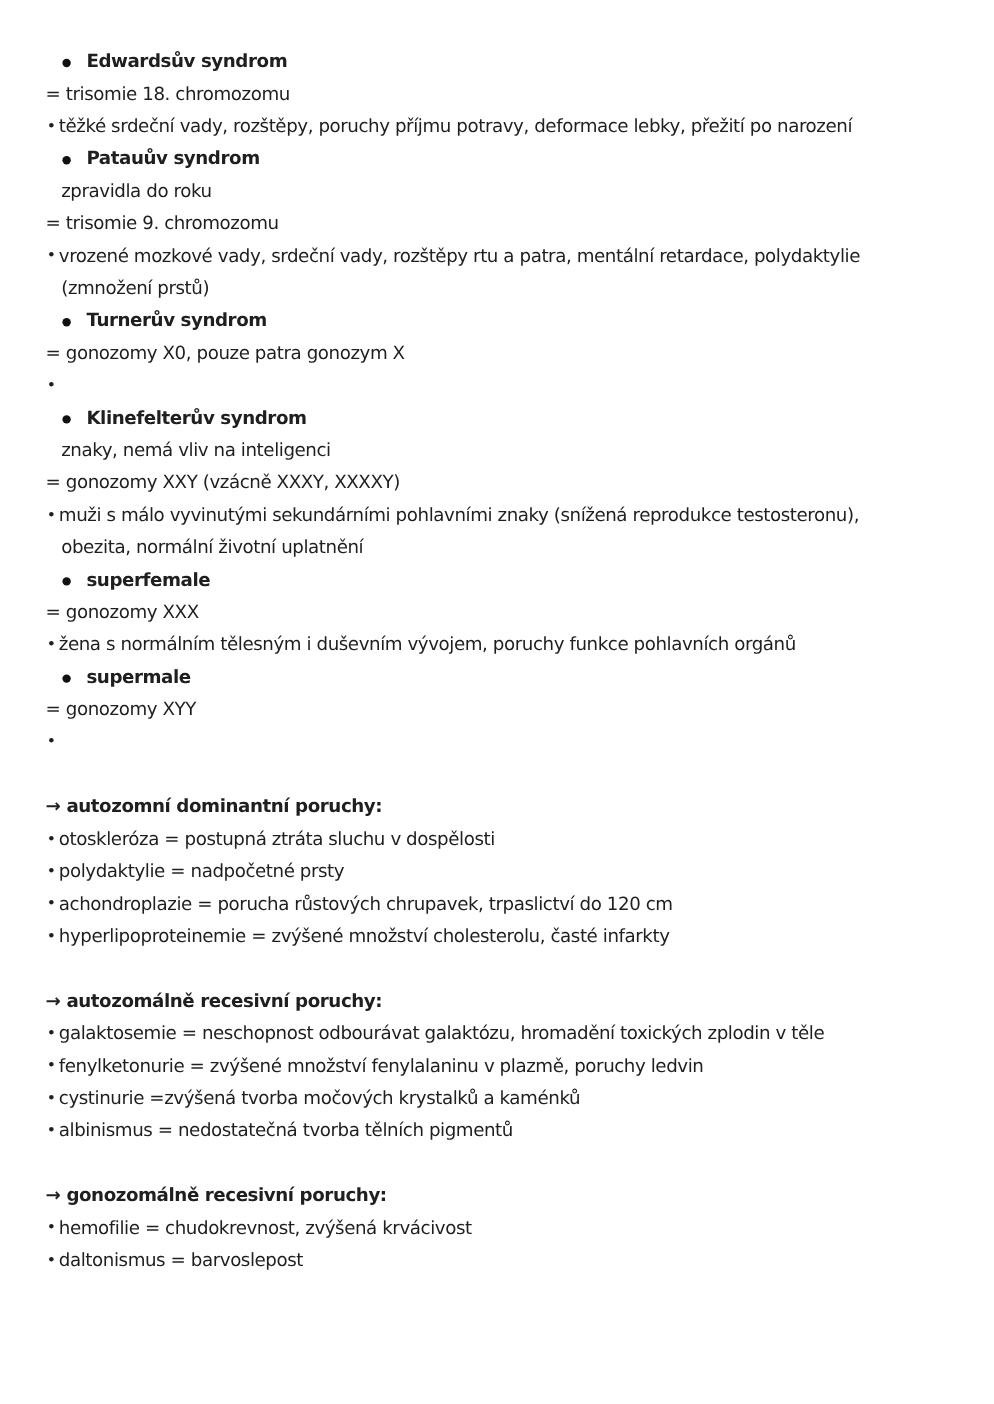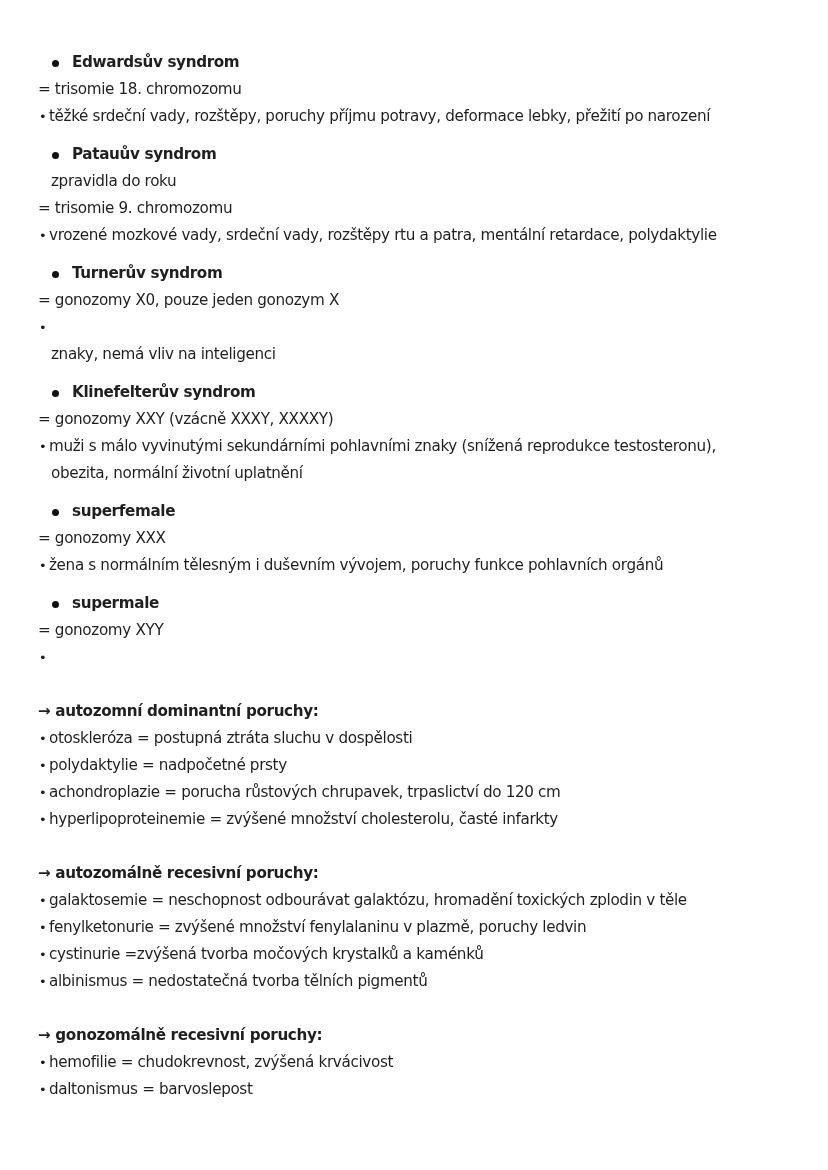--- a/index.html
+++ b/index.html
@@ -27,21 +27,20 @@
     .line {
       white-space: nowrap;
       margin: 0;
       height: 27px;
     }
     .head {
       font-weight: bold;
       padding-left: 14px;
       display: flex;
       align-items: center;
-      margin-top: 11px;
     }
     .head .dot {
       display: inline-block;
       width: 7px;
       height: 7px;
       border-radius: 50%;
       background: #111;
       margin-right: 13px;
       margin-top: 2px;
     }
@@ -83,33 +82,34 @@
   <div class="line eq">= trisomie 18. chromozomu</div>
   <div class="line bullet"><span class="mk">•</span><span>těžké srdeční vady, rozštěpy, poruchy příjmu potravy, deformace lebky, přežití po narození</span></div>
   <div class="line head">
       <span class="dot"></span>
       <span>Patauův syndrom</span>
     </div>
 
   <div class="line cont">zpravidla do roku</div>
   <div class="line eq">= trisomie 9. chromozomu</div>
   <div class="line bullet"><span class="mk">•</span><span>vrozené mozkové vady, srdeční vady, rozštěpy rtu a patra, mentální retardace, polydaktylie</span></div>
+  <div class="line cont">(zmnožení prstů)</div>
 
   <div class="line head">
       <span class="dot"></span>
       <span>Turnerův syndrom</span>
     </div>
-  <div class="line eq">= gonozomy X0, pouze jeden gonozym X</div>
+  <div class="line eq">= gonozomy X0, pouze patra gonozym X</div>
   <div class="line bullet"><span class="mk">•</span></div>
-  <div class="line cont">znaky, nemá vliv na inteligenci</div>
-
   <div class="line head">
       <span class="dot"></span>
       <span>Klinefelterův syndrom</span>
     </div>
+
+  <div class="line cont">znaky, nemá vliv na inteligenci</div>
   <div class="line eq">= gonozomy XXY (vzácně XXXY, XXXXY)</div>
   <div class="line bullet"><span class="mk">•</span><span>muži s málo vyvinutými sekundárními pohlavními znaky (snížená reprodukce testosteronu),</span></div>
   <div class="line cont">obezita, normální životní uplatnění</div>
 
   <div class="line head">
       <span class="dot"></span>
       <span>superfemale</span>
     </div>
   <div class="line eq">= gonozomy XXX</div>
   <div class="line bullet"><span class="mk">•</span><span>žena s normálním tělesným i duševním vývojem, poruchy funkce pohlavních orgánů</span></div>

